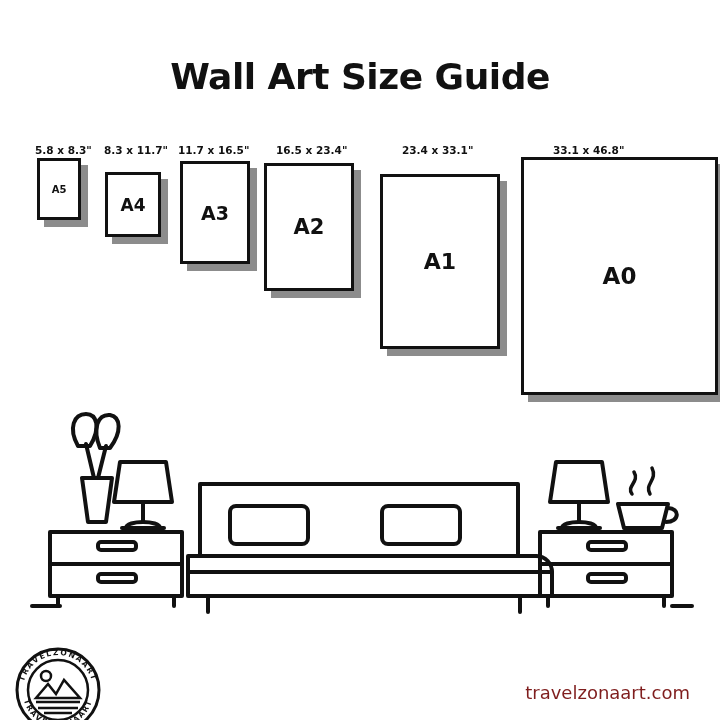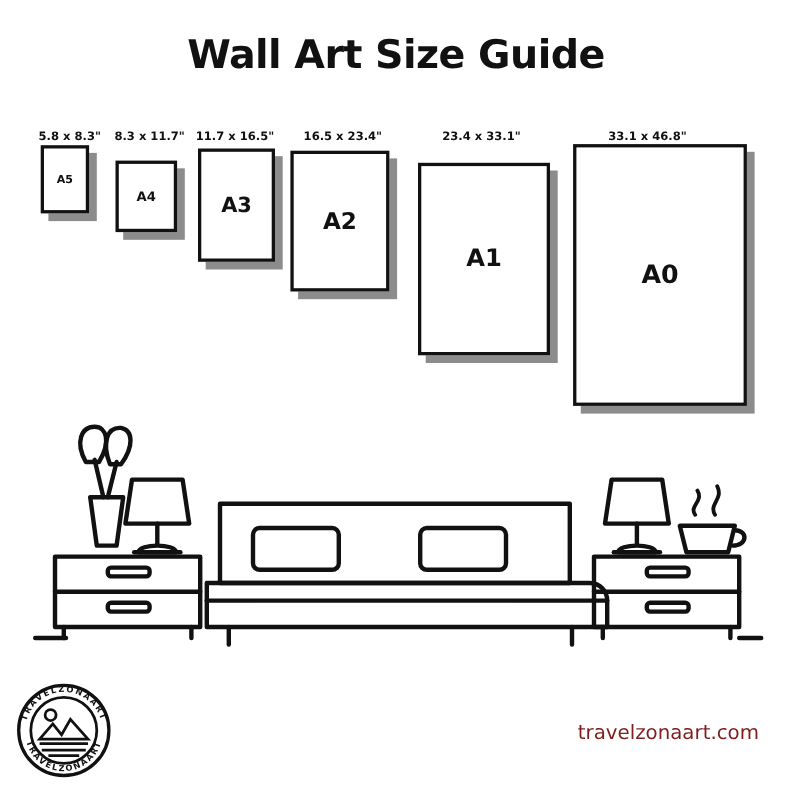--- a/index.html
+++ b/index.html
@@ -11,20 +11,21 @@
     height: 720px;
     background: #ffffff;
     font-family: "DejaVu Sans", sans-serif;
     overflow: hidden;
     position: relative;
   }
   #page {
     position: relative;
     width: 720px;
     height: 508px;
+    margin-top: 26px;
   }
   
   .title {
     position: absolute;
     top: 30px;
     left: 0;
     width: 720px;
     text-align: center;
     font-size: 36px;
     font-weight: bold;
@@ -119,21 +120,21 @@
       <div class="frame-shadow"></div>
       <div class="frame-box">
         <span class="frame-label" style="font-size:10px;text-align:right;">A5</span>
       </div>
     </div>
     <div class="dim-label" style="left:35px; top:118px;">5.8 x 8.3"</div>
 
     <div class="frame-wrap" style="left:105px; top:146px; width:56px; height:65px;">
       <div class="frame-shadow"></div>
       <div class="frame-box">
-        <span class="frame-label" style="font-size:12px;">A4</span>
+        <span class="frame-label" style="font-size:17px;">A4</span>
       </div>
     </div>
     <div class="dim-label" style="left:104px; top:118px;">8.3 x 11.7"</div>
 
     <div class="frame-wrap" style="left:180px; top:135px; width:70px; height:103px;">
       <div class="frame-shadow"></div>
       <div class="frame-box">
         <span class="frame-label" style="font-size:19px;">A3</span>
       </div>
     </div>
@@ -148,21 +149,21 @@
     <div class="dim-label" style="left:276px; top:118px;">16.5 x 23.4"</div>
 
     <div class="frame-wrap" style="left:380px; top:148px; width:120px; height:175px;">
       <div class="frame-shadow"></div>
       <div class="frame-box">
         <span class="frame-label" style="font-size:22px;">A1</span>
       </div>
     </div>
     <div class="dim-label" style="left:402px; top:118px;">23.4 x 33.1"</div>
 
-    <div class="frame-wrap" style="left:521px; top:131px; width:158px; height:238px;">
+    <div class="frame-wrap" style="left:521px; top:131px; width:158px; height:238px;padding-left:39px;">
       <div class="frame-shadow"></div>
       <div class="frame-box">
         <span class="frame-label" style="font-size:23px;">A0</span>
       </div>
     </div>
     <div class="dim-label" style="left:553px; top:118px;">33.1 x 46.8"</div>
 
   </div>
 
   <div id="scene">

